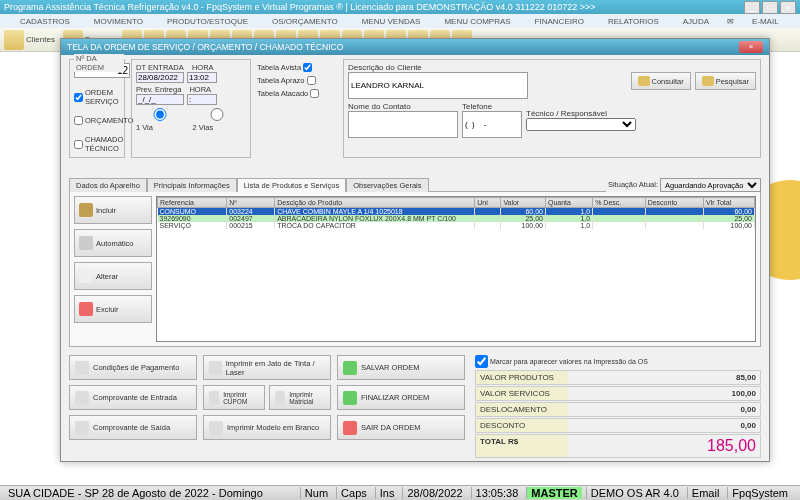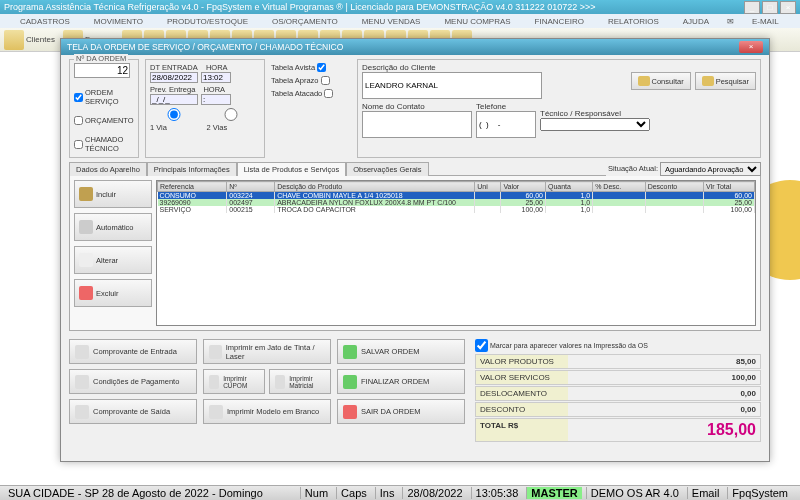--- a/index.html
+++ b/index.html
@@ -20,40 +20,40 @@
 .dialog { position: absolute; top: 38px; left: 60px; width: 710px; height: 424px; background: #f0f0f0; border: 1px solid #888; box-shadow: 0 0 8px rgba(0,0,0,0.3); }
 .dlg-title { background: linear-gradient(#6ac0e0, #4090b0); height: 16px; color: #fff; font-size: 8.5px; padding: 2px 6px; display: flex; align-items: center; }
 .dlg-title .t { flex: 1; }
 .dlg-close { width: 24px; height: 12px; background: linear-gradient(#e88,#c44); border-radius: 2px; font-size: 8px; text-align: center; color: #fff; line-height: 12px; }
 
 .dlg-body { padding: 4px 8px; font-size: 8px; color: #333; }
 
 .toprow { display: flex; gap: 6px; margin-bottom: 4px; }
 .fieldset { border: 1px solid #bbb; padding: 3px 4px 4px; position: relative; }
 .fieldset .leg { position: absolute; top: -6px; left: 4px; background: #f0f0f0; padding: 0 2px; font-size: 7.5px; color: #555; }
-.ordnum { width: 70px; }
+.ordnum { width: 56px; }
 .ordnum input { width: 56px; font-size: 10px; text-align: right; border: 1px solid #999; padding: 1px; }
 .chkrow { display: flex; align-items: center; gap: 2px; font-size: 7.5px; margin-top: 10px; }
 .chkrow input { width: 9px; height: 9px; }
 
 .dtbox { width: 120px; }
 .dtbox .r { display: flex; gap: 3px; font-size: 7.5px; }
 .dtbox input { width: 48px; font-size: 8px; border: 1px solid #999; background: #eef; padding: 0 1px; }
 .dtbox .vias { display: flex; gap: 6px; margin-top: 3px; font-size: 7.5px; }
 
 .tblopts { width: 80px; }
 .tblopts .chkrow { margin-top: 4px; }
 
 .clientbox { flex: 1; }
 .clientbox .r { display: flex; gap: 4px; align-items: center; margin-bottom: 3px; }
 .clientbox input { border: 1px solid #999; font-size: 8px; padding: 8px 2px; }
 .btn-sm { background: linear-gradient(#f8f8f8,#e0e0e0); border: 1px solid #aaa; padding: 3px 6px; font-size: 7.5px; display: flex; align-items: center; gap: 2px; }
 .btn-sm .ico { width: 12px; height: 10px; background: #e0c060; border-radius: 2px; }
 
-.tabs { display: flex; margin-top: 4px; font-size: 7.5px; }
+.tabs { display: flex; margin-top: 20px; font-size: 7.5px; }
 .tab { padding: 2px 6px; border: 1px solid #aaa; background: #e8e8e8; border-bottom: none; }
 .tab.active { background: #f8f8f8; }
 .tabspacer { flex: 1; border-bottom: 1px solid #aaa; }
 .sitlabel { font-size: 7.5px; padding: 2px; }
 .sitsel { font-size: 7.5px; border: 1px solid #999; }
 
 .tabpanel { border: 1px solid #aaa; border-top: none; background: #f8f8f8; height: 155px; display: flex; padding: 4px; gap: 4px; }
 .sidebtns { display: flex; flex-direction: column; gap: 5px; width: 78px; }
 .sidebtn { background: linear-gradient(#f8f8f8,#e0e0e0); border: 1px solid #aaa; height: 28px; font-size: 7.5px; display: flex; align-items: center; justify-content: flex-start; padding: 0 4px; gap: 3px; }
 .sidebtn .ico { width: 14px; height: 14px; border-radius: 2px; background: #c0a050; }
@@ -71,21 +71,21 @@
 .bigbtn .ico { width: 14px; height: 14px; background: #ddd; border-radius: 2px; }
 .bigbtn.grn .ico { background: #6c6; }
 .bigbtn.red .ico { background: #e66; }
 
 .totals { flex: 1; margin-left: 4px; }
 .totals .chk { font-size: 7px; display: flex; align-items: center; gap: 2px; margin-bottom: 2px; }
 .totrow { display: flex; border: 1px solid #ccc; margin-bottom: 1px; font-size: 8px; }
 .totrow .lbl { background: #f0f0d0; padding: 2px 4px; width: 92px; }
 .totrow .val { flex: 1; text-align: right; padding: 2px 4px; font-weight: bold; }
 .totrow.big .lbl { font-weight: bold; }
-.totrow.big .val { color: #d00080; font-size: 16px; font-weight: bold; }
+.totrow.big .val { color: #d00080; font-size: 16px; font-weight: normal; }
 
 .statusbar { position: absolute; bottom: 0; left: 0; right: 0; height: 15px; background: linear-gradient(#e8e8e8,#d0d0d0); display: flex; align-items: center; font-size: 11px; padding: 0 8px; gap: 4px; border-top: 1px solid #aaa; }
 .statusbar .seg { border-left: 1px solid #aaa; padding: 0 4px; }
 .statusbar .grn { background: #8e8; padding: 0 4px; font-weight: bold; }
 
 .bgcircle { position: absolute; right: -40px; top: 180px; width: 100px; height: 100px; background: #f0c850; border-radius: 50%; z-index: -1; }
 </style>
 </head>
 <body>
 
@@ -296,25 +296,25 @@
               </tr>
             </tbody>
         </table>
       </div>
     </div>
 
     <div class="bottombtns">
       <div class="btncol">
         <div class="bigbtn">
             <span class="ico"></span>
+            <span>Condições de Pagamento</span>
+          </div>
+        <div class="bigbtn">
+            <span class="ico"></span>
             <span>Comprovante de Entrada</span>
-          </div>
-        <div class="bigbtn">
-            <span class="ico"></span>
-            <span>Condições de Pagamento</span>
           </div>
         <div class="bigbtn">
             <span class="ico"></span>
             <span>Comprovante de Saída</span>
           </div>
       </div>
       <div class="btncol">
         <div class="bigbtn">
             <span class="ico"></span>
             <span>Imprimir em Jato de Tinta / Laser</span>

